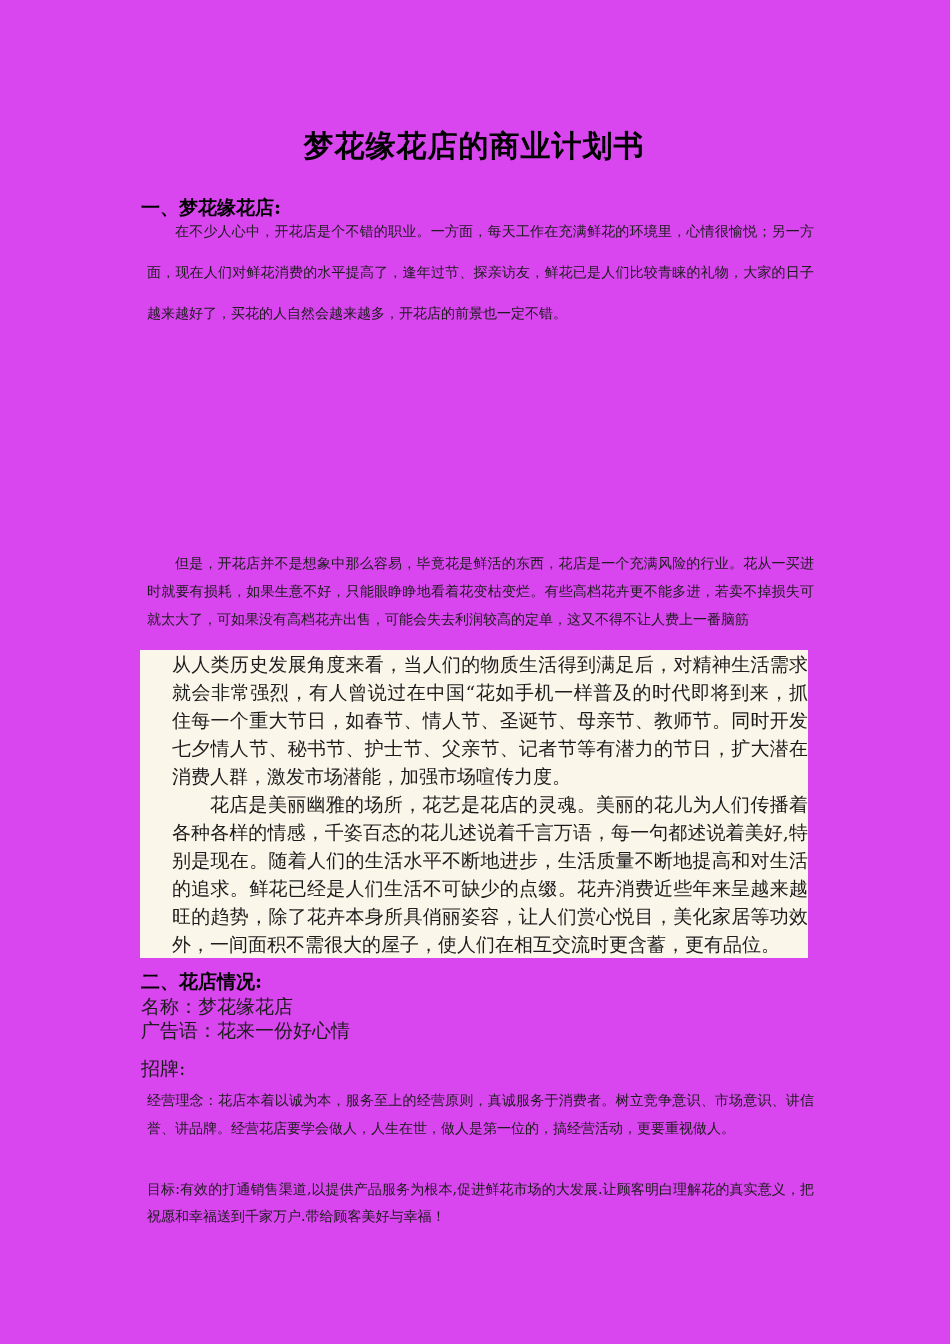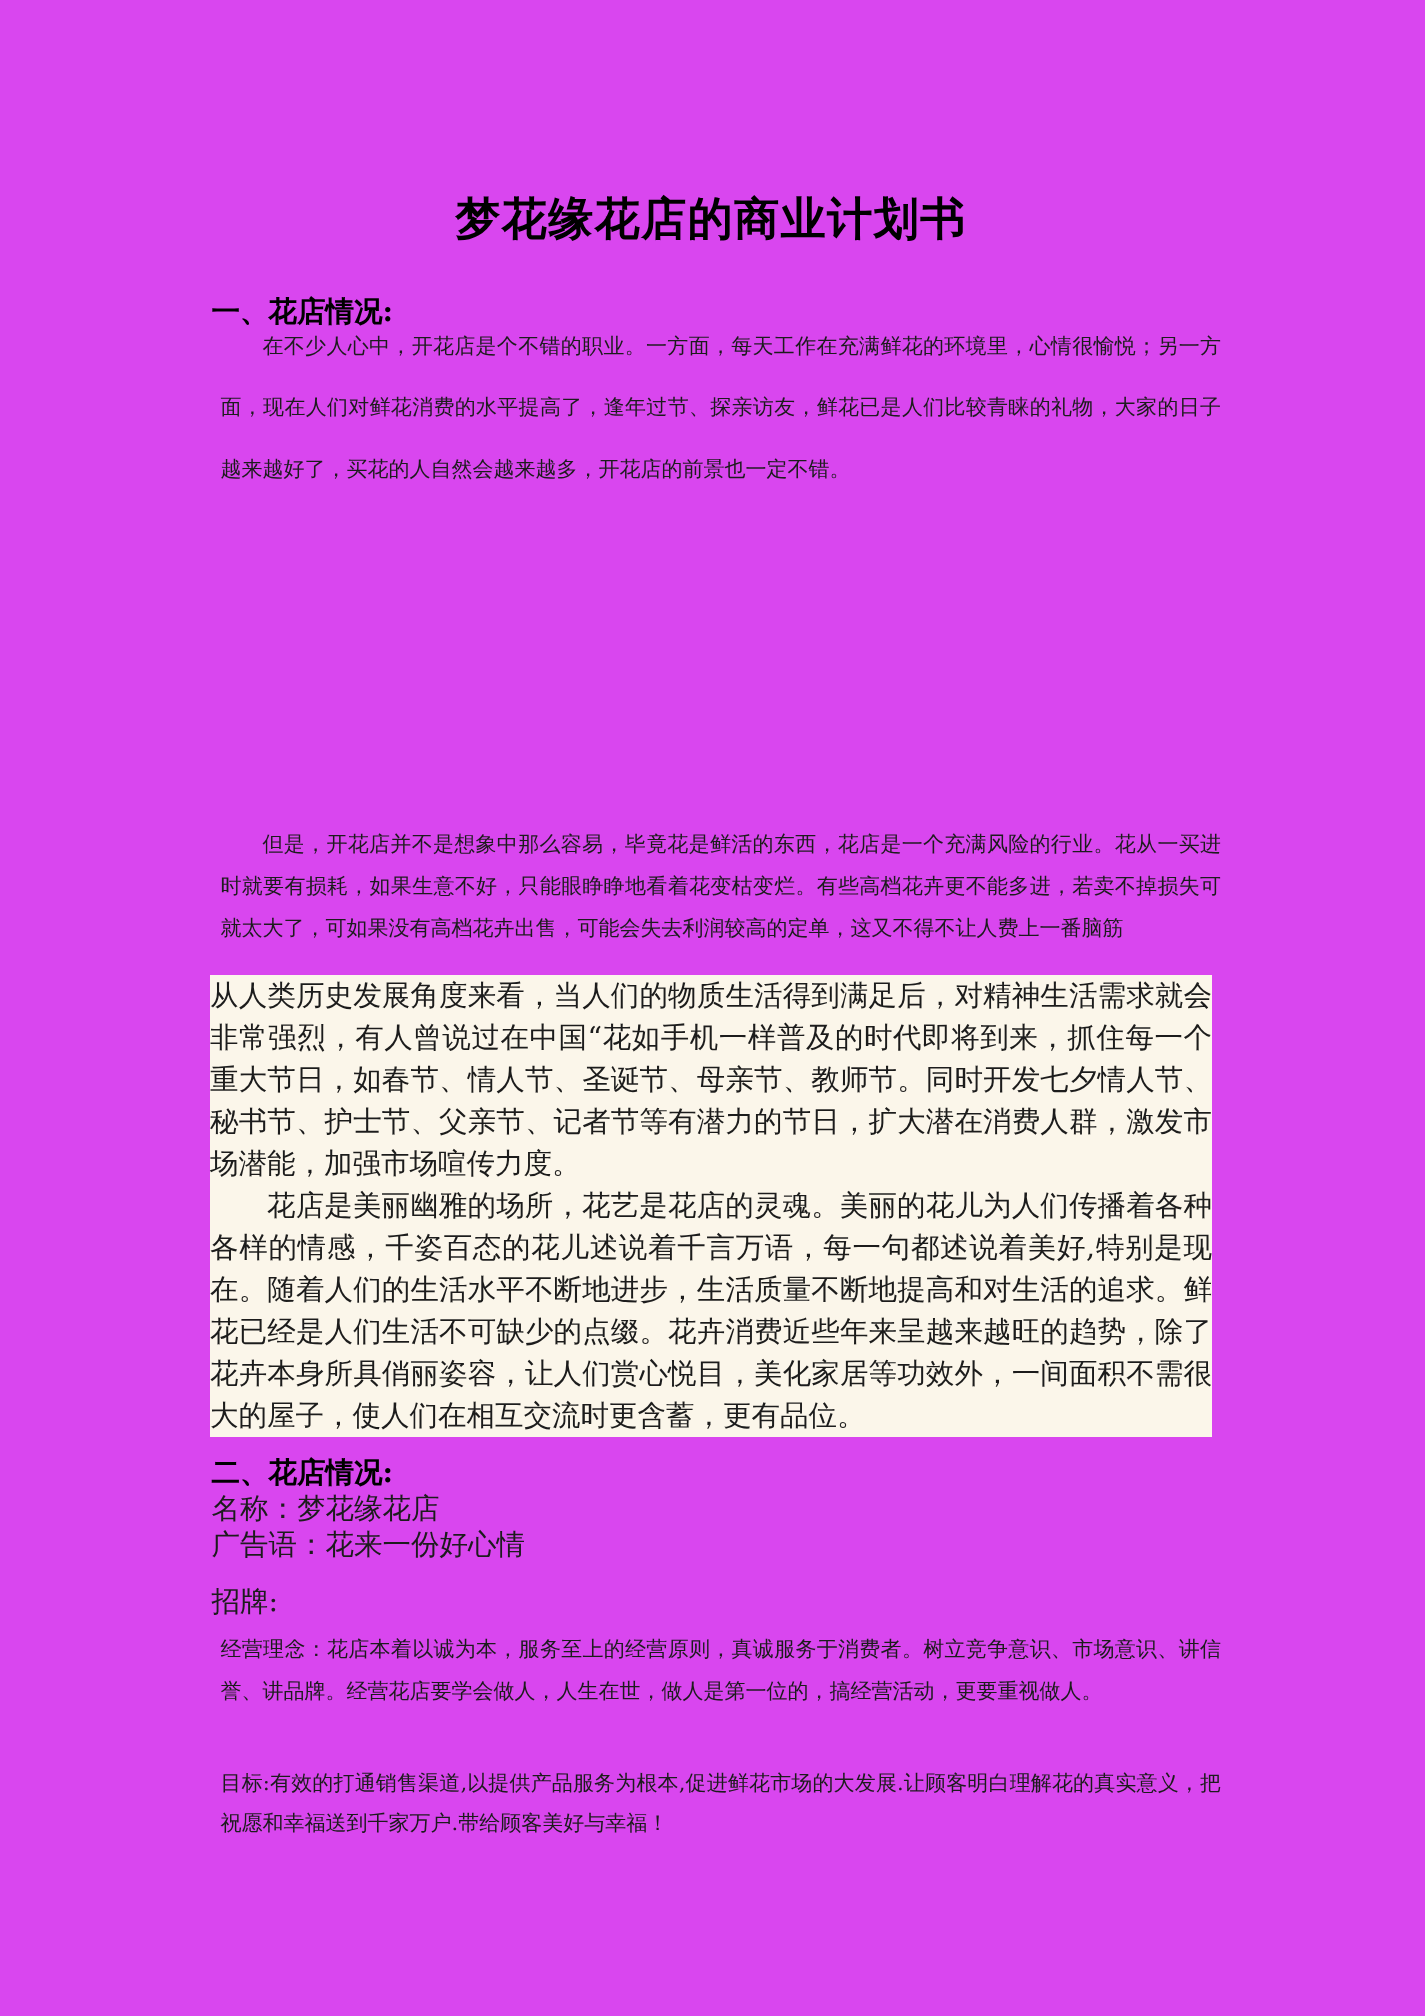--- a/index.html
+++ b/index.html
@@ -62,20 +62,21 @@
     height: 308px;
     background: #fbf6ea;
   }
   .highlight-block p {
     margin: 0;
     font-size: 19px;
     line-height: 28px;
     text-align: justify;
     text-justify: inter-ideograph;
     color: #1c1c1c;
+    padding-left: 32px;
   }
   .info-line {
     position: absolute;
     left: 141px;
     width: 668px;
     margin: 0;
     font-size: 19px;
     line-height: 24px;
     color: #1c1c1c;
     white-space: nowrap;
@@ -86,21 +87,21 @@
   .pos-philosophy { top: 1086px; line-height: 28px; }
   .pos-goal       { top: 1176px; line-height: 27px; }
 </style>
 </head>
 <body>
 
 <div class="page">
 
   <h1 class="doc-title">梦花缘花店的商业计划书</h1>
 
-  <div class="heading pos-h1">一、花店情况:</div>
+  <div class="heading pos-h1">一、梦花缘花店:</div>
 
   <p class="body-par indent pos-p1">在不少人心中，开花店是个不错的职业。一方面，每天工作在充满鲜花的环境里，心情很愉悦；另一方面，现在人们对鲜花消费的水平提高了，逢年过节、探亲访友，鲜花已是人们比较青睐的礼物，大家的日子越来越好了，买花的人自然会越来越多，开花店的前景也一定不错。</p>
 
 
   <p class="body-par indent pos-p3">但是，开花店并不是想象中那么容易，毕竟花是鲜活的东西，花店是一个充满风险的行业。花从一买进时就要有损耗，如果生意不好，只能眼睁睁地看着花变枯变烂。有些高档花卉更不能多进，若卖不掉损失可就太大了，可如果没有高档花卉出售，可能会失去利润较高的定单，这又不得不让人费上一番脑筋</p>
 
   <div class="highlight-block">
     <p>从人类历史发展角度来看，当人们的物质生活得到满足后，对精神生活需求就会非常强烈，有人曾说过在中国“花如手机一样普及的时代即将到来，抓住每一个重大节日，如春节、情人节、圣诞节、母亲节、教师节。同时开发七夕情人节、秘书节、护士节、父亲节、记者节等有潜力的节日，扩大潜在消费人群，激发市场潜能，加强市场喧传力度。</p>
     <p class="indent">花店是美丽幽雅的场所，花艺是花店的灵魂。美丽的花儿为人们传播着各种各样的情感，千姿百态的花儿述说着千言万语，每一句都述说着美好,特别是现在。随着人们的生活水平不断地进步，生活质量不断地提高和对生活的追求。鲜花已经是人们生活不可缺少的点缀。花卉消费近些年来呈越来越旺的趋势，除了花卉本身所具俏丽姿容，让人们赏心悦目，美化家居等功效外，一间面积不需很大的屋子，使人们在相互交流时更含蓄，更有品位。</p>
   </div>

